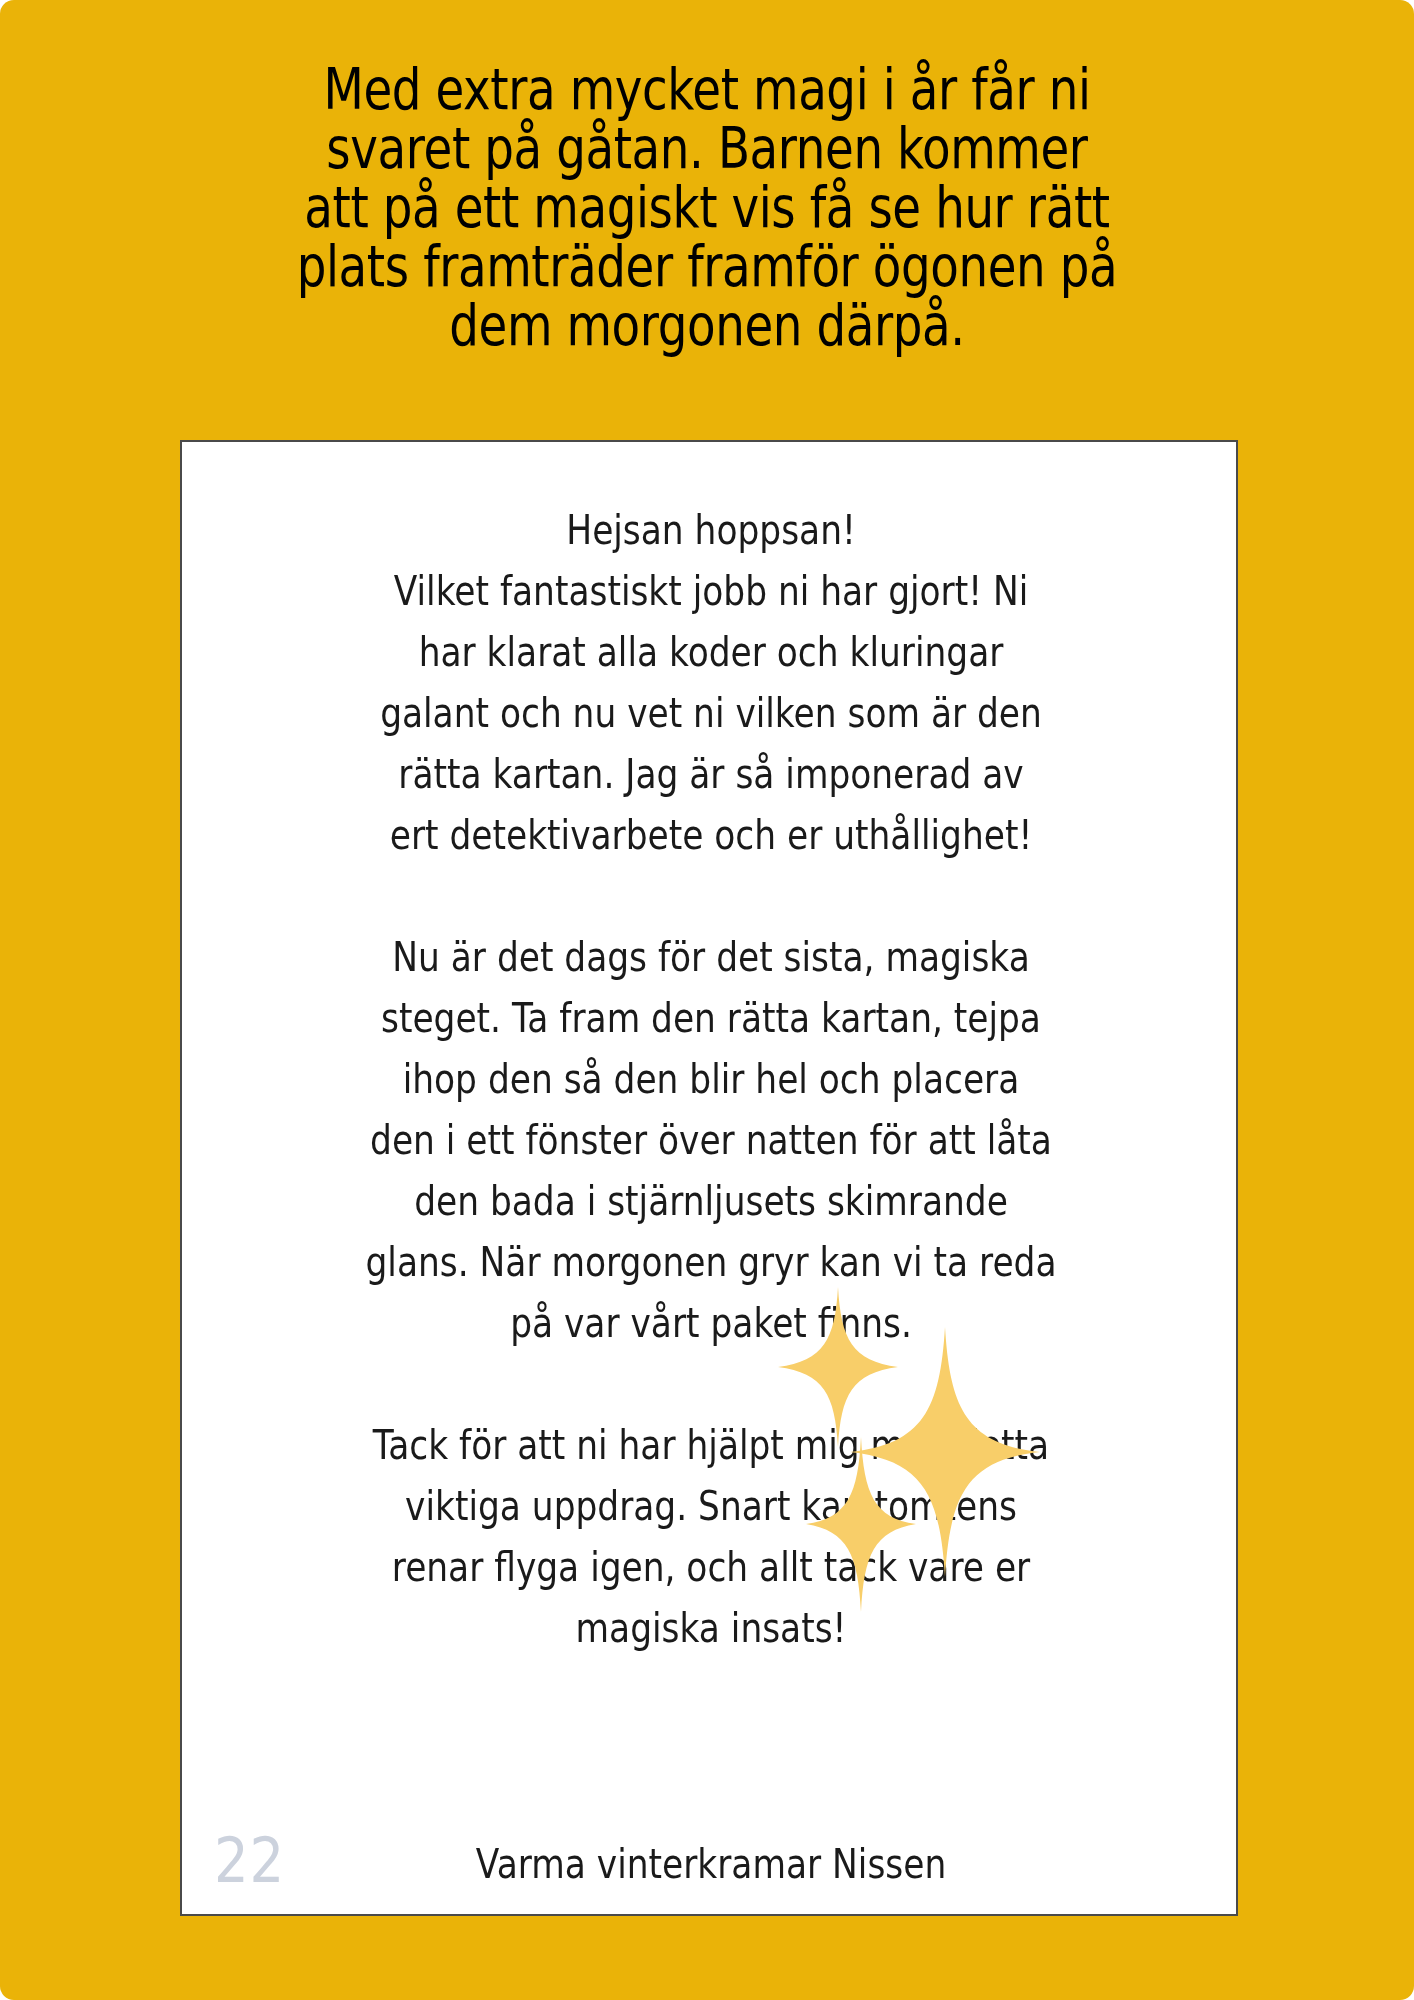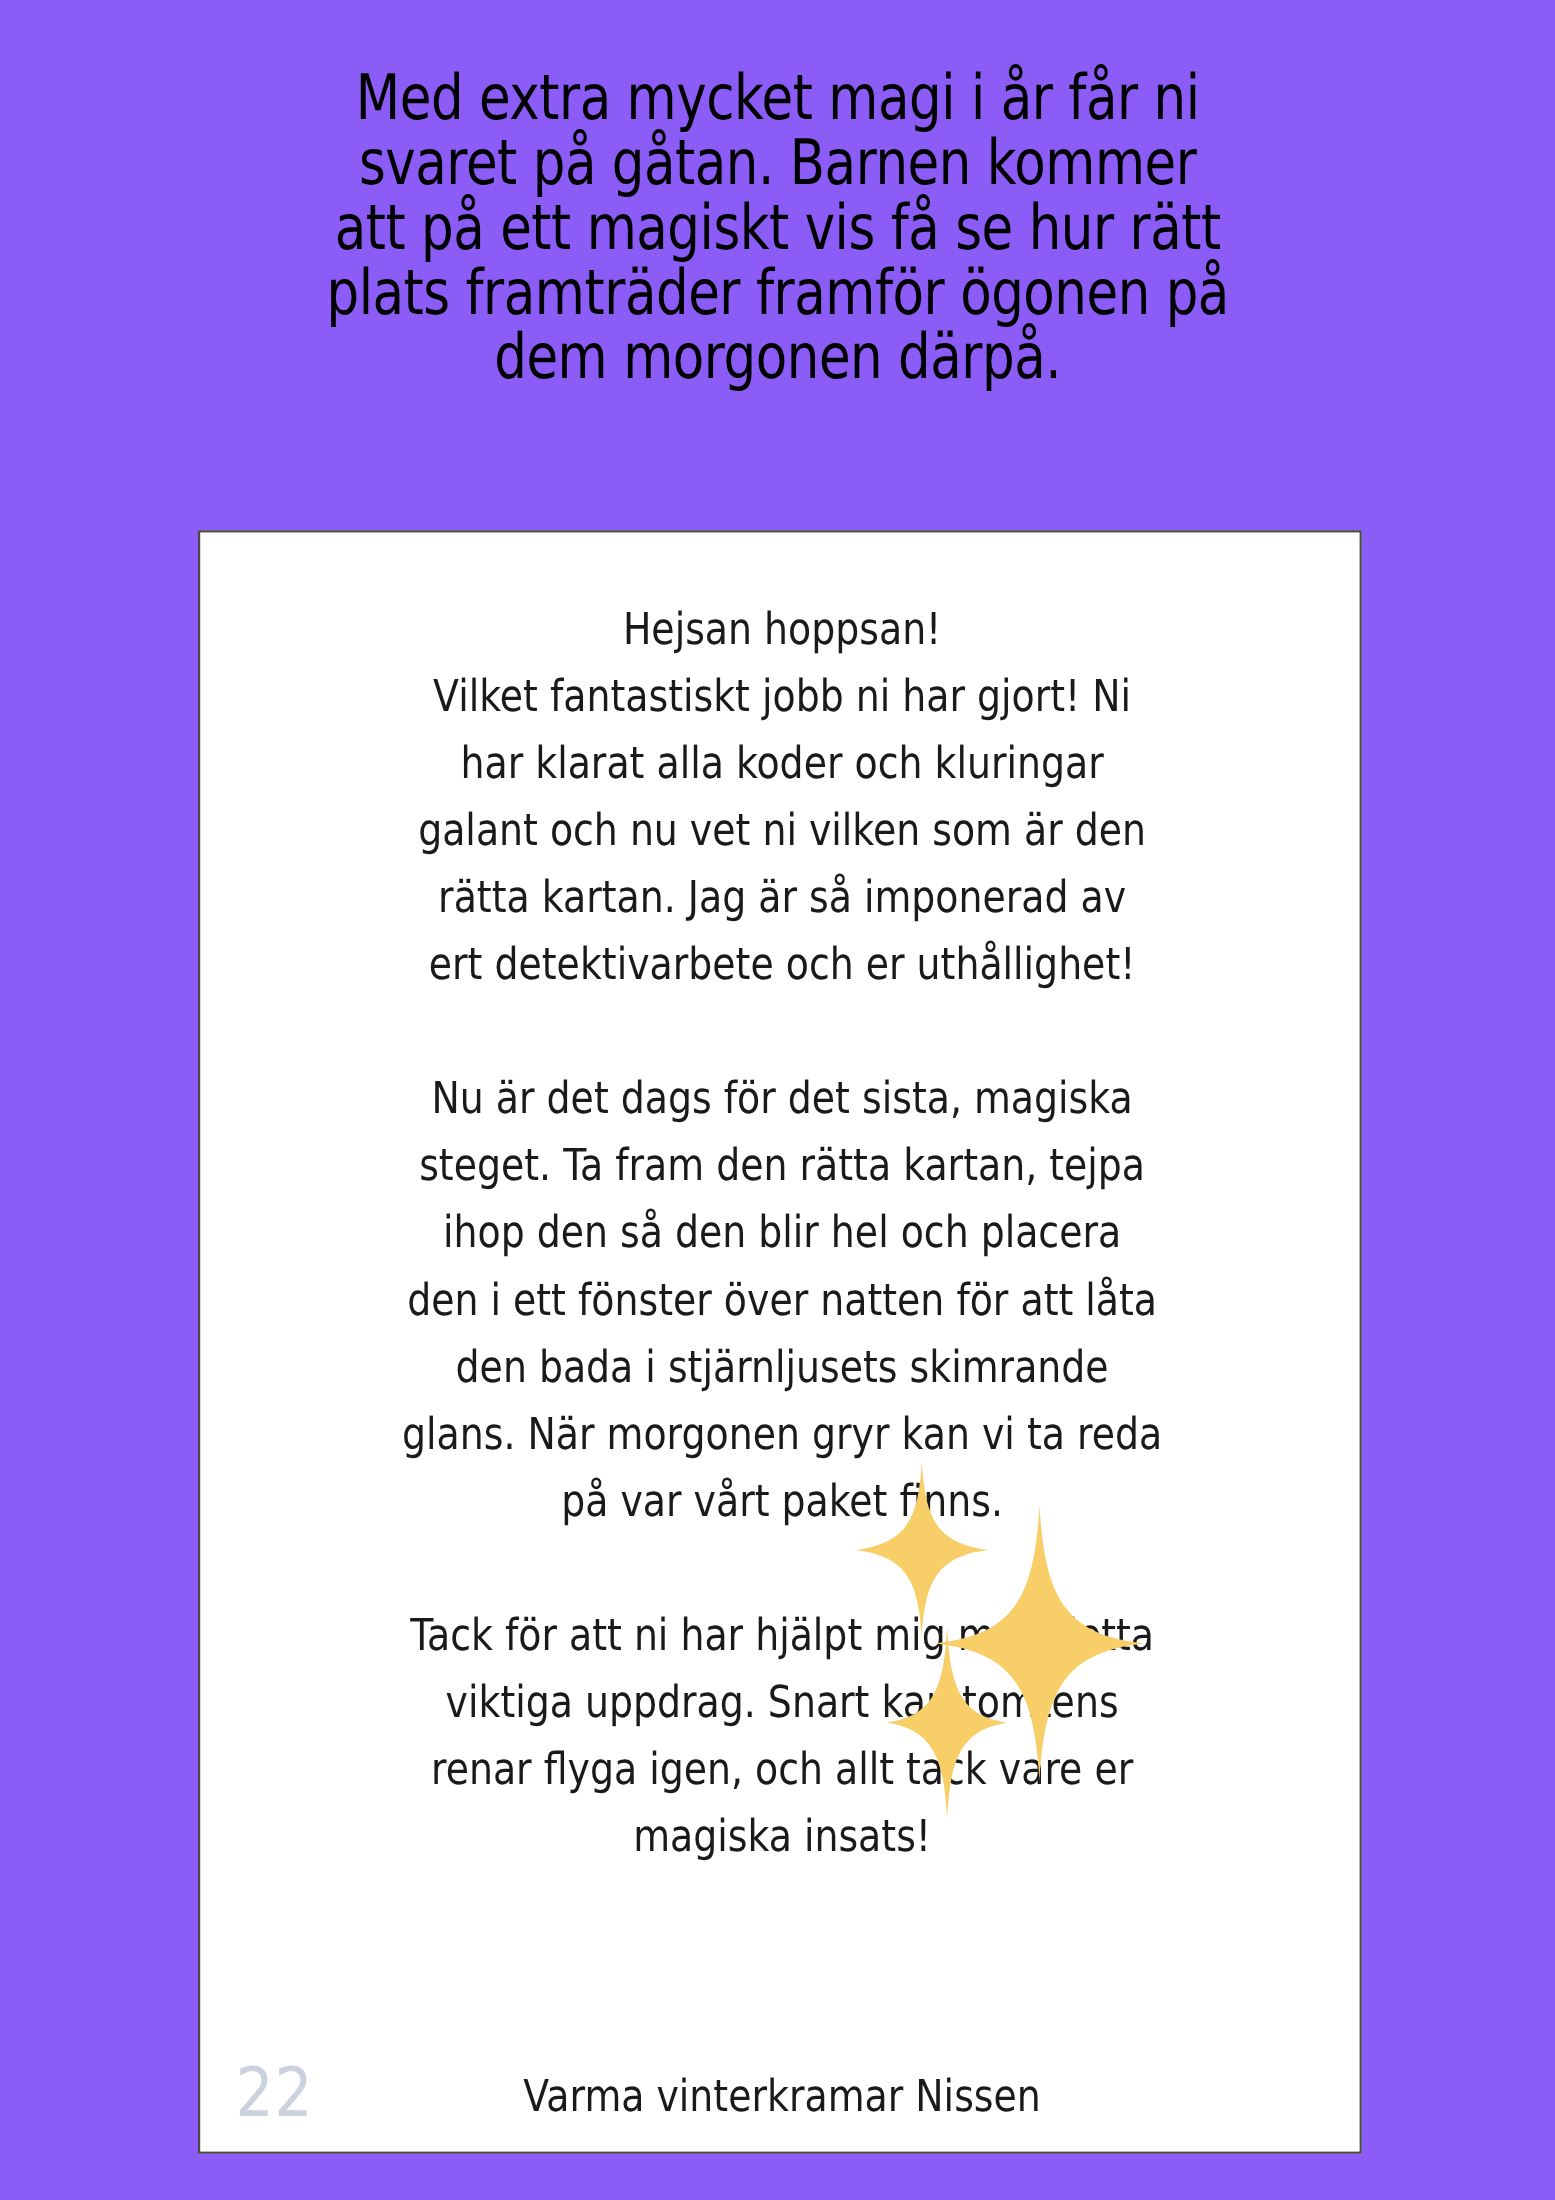--- a/index.html
+++ b/index.html
@@ -13,21 +13,22 @@
     font-family: "Liberation Sans", sans-serif;
     color: #111111;
     overflow: hidden;
     position: relative;
   }
 
   .page {
     position: relative;
     width: 1414px;
     height: 2000px;
-    background: #8b5cf6;
+    background: #eab308;
+    border-radius: 14px;
   }
 
   
   .heading {
     position: absolute;
     left: 0;
     top: 60px;
     width: 1414px;
     text-align: center;
     font-family: "DejaVu Sans", "Liberation Sans", sans-serif;
@@ -48,21 +49,20 @@
   .letterbox {
     position: absolute;
     left: 180px;
     top: 440px;
     width: 1058px;
     height: 1476px;
     border: 2px solid #4a4a4a;
     background: #ffffff;
     box-sizing: border-box;
     overflow: hidden;
-    margin-top: 42px;
   }
 
   .letter-body {
     position: absolute;
     left: 0;
     top: 0;
     width: 1058px;
     padding-top: 58px;
     text-align: center;
     font-family: "DejaVu Sans", "Liberation Sans", sans-serif;

